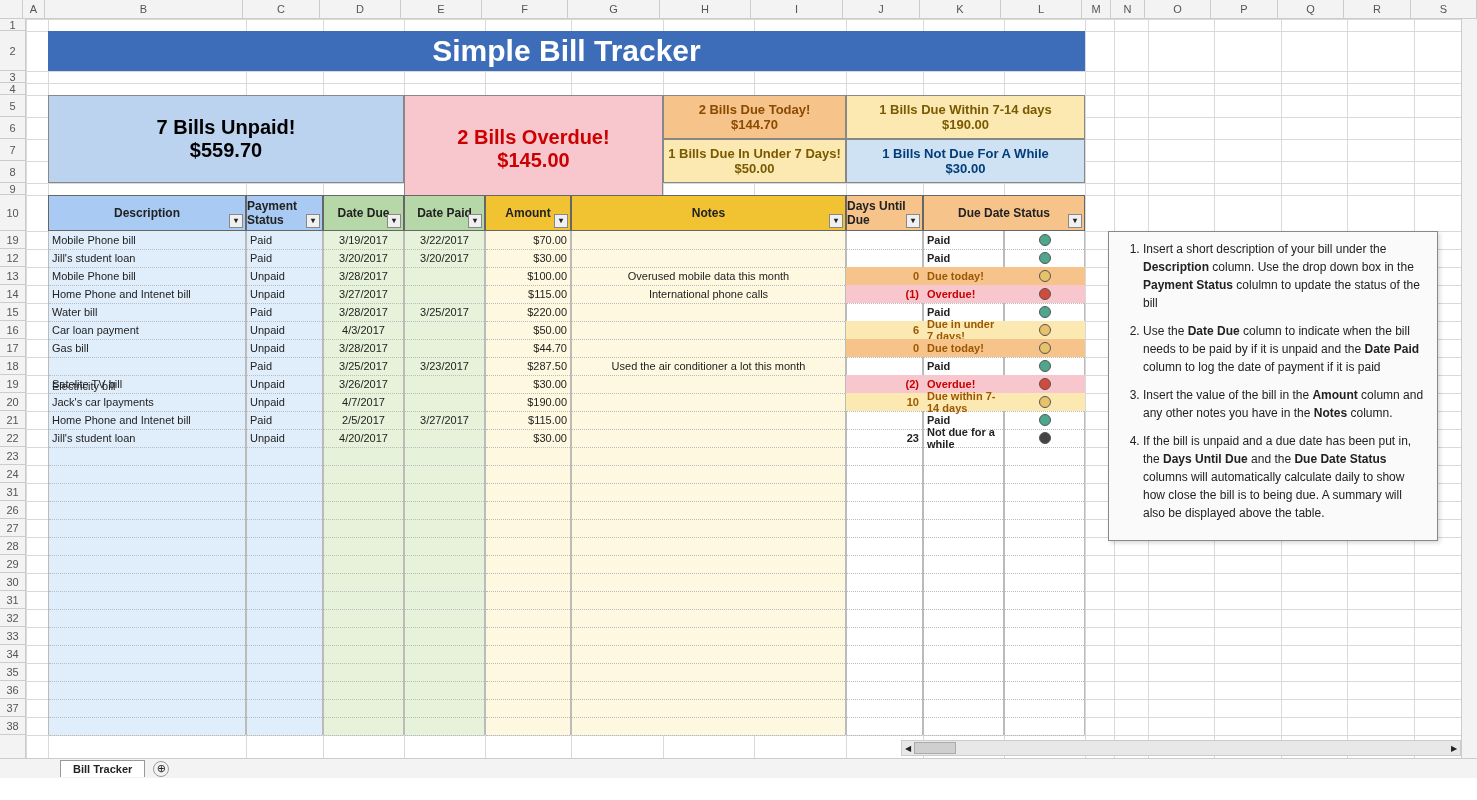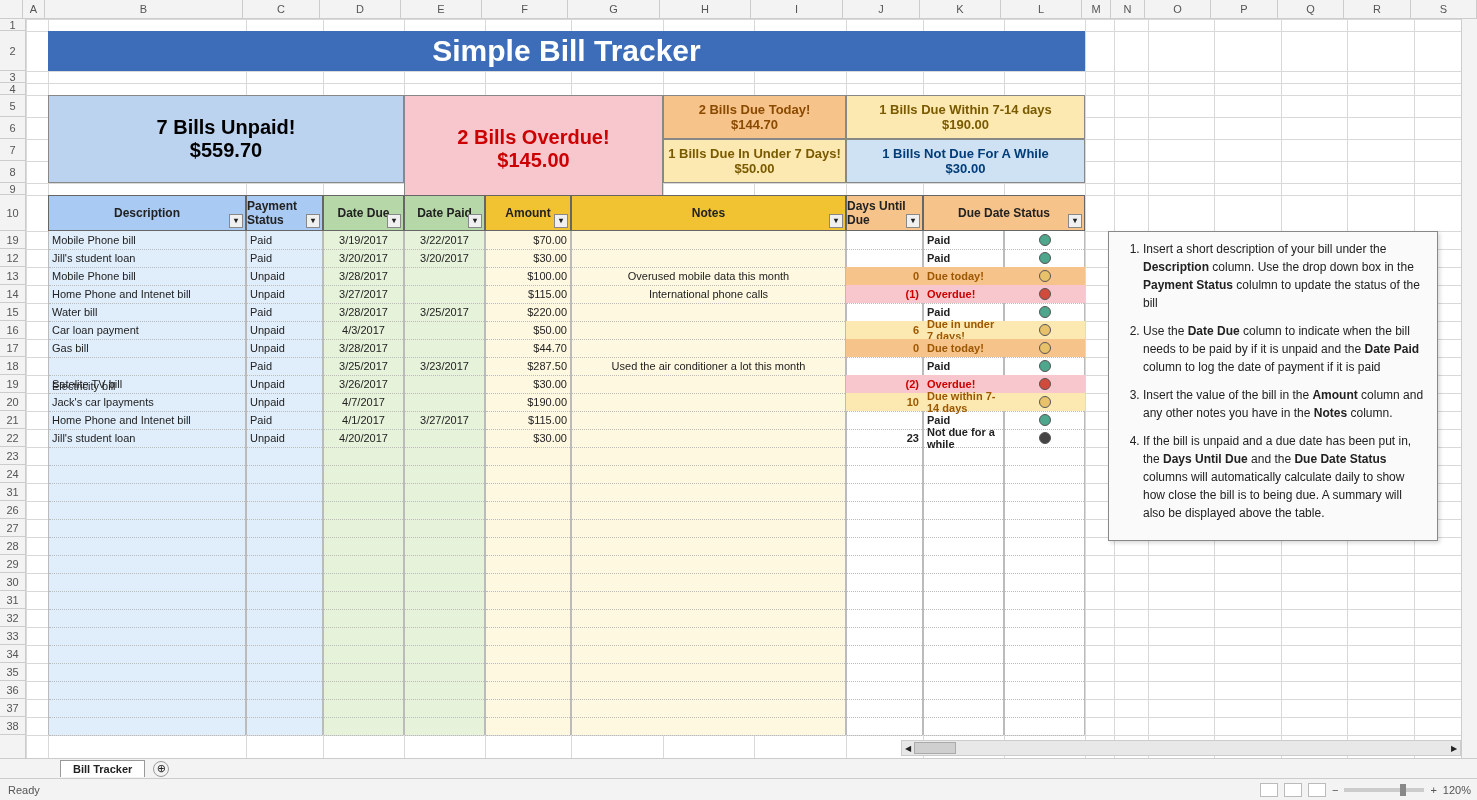--- a/index.html
+++ b/index.html
@@ -608,21 +608,21 @@
         <div class="cell " style="left: 220px; top: 374px; width: 77px; height: 18px;">Unpaid</div>
         <div class="cell c" style="left: 297px; top: 374px; width: 81px; height: 18px;">4/7/2017</div>
         <div class="cell c" style="left: 378px; top: 374px; width: 81px; height: 18px;"></div>
         <div class="cell r" style="left: 459px; top: 374px; width: 86px; height: 18px;">$190.00</div>
         <div class="cell c" style="left: 545px; top: 374px; width: 275px; height: 18px;"></div>
         <div class="cell r" style="left: 820px; top: 374px; width: 77px; height: 18px; font-weight: bold; color: rgb(156, 87, 0);">10</div>
         <div class="cell " style="left: 897px; top: 374px; width: 81px; height: 18px; font-weight: bold; color: rgb(156, 87, 0);">Due within 7-14 days</div>
         <div class="status-dot" style="background: rgb(232, 194, 106); left: 1012.5px; top: 377px;"></div>
         <div class="cell " style="left: 22px; top: 392px; width: 198px; height: 18px;">Home Phone and Intenet bill</div>
         <div class="cell " style="left: 220px; top: 392px; width: 77px; height: 18px;">Paid</div>
-        <div class="cell c" style="left: 297px; top: 392px; width: 81px; height: 18px;">4/1/2017</div>
+        <div class="cell c" style="left: 297px; top: 392px; width: 81px; height: 18px;">2/5/2017</div>
         <div class="cell c" style="left: 378px; top: 392px; width: 81px; height: 18px;">3/27/2017</div>
         <div class="cell r" style="left: 459px; top: 392px; width: 86px; height: 18px;">$115.00</div>
         <div class="cell c" style="left: 545px; top: 392px; width: 275px; height: 18px;"></div>
         <div class="cell r" style="left: 820px; top: 392px; width: 77px; height: 18px; font-weight: bold;"></div>
         <div class="cell " style="left: 897px; top: 392px; width: 81px; height: 18px; font-weight: bold;">Paid</div>
         <div class="status-dot" style="background: rgb(78, 166, 140); left: 1012.5px; top: 395px;"></div>
         <div class="cell " style="left: 22px; top: 410px; width: 198px; height: 18px;">Jill's student loan</div>
         <div class="cell " style="left: 220px; top: 410px; width: 77px; height: 18px;">Unpaid</div>
         <div class="cell c" style="left: 297px; top: 410px; width: 81px; height: 18px;">4/20/2017</div>
         <div class="cell c" style="left: 378px; top: 410px; width: 81px; height: 18px;"></div>
@@ -647,28 +647,14 @@
 <div class="sheet-tabs">
   <div class="sheet-tab">Bill Tracker</div>
   <div class="add-sheet">⊕</div>
   <div class="hscroll">
     <div class="arr" style="left:0">◀</div>
     <div class="thumb"></div>
     <div class="arr" style="right:0">▶</div>
   </div>
 </div>
 
-<div class="status-bar">
-  <span class="ready">Ready</span>
-  <div class="right">
-    <div class="view-btn"></div>
-    <div class="view-btn"></div>
-    <div class="view-btn"></div>
-    <span>−</span>
-    <div class="zoom-slider">
-          <div class="knob"></div>
-        </div>
-    <span>+</span>
-    <span>120%</span>
-  </div>
+
 </div>
 
-</div>
-
 </body></html>

